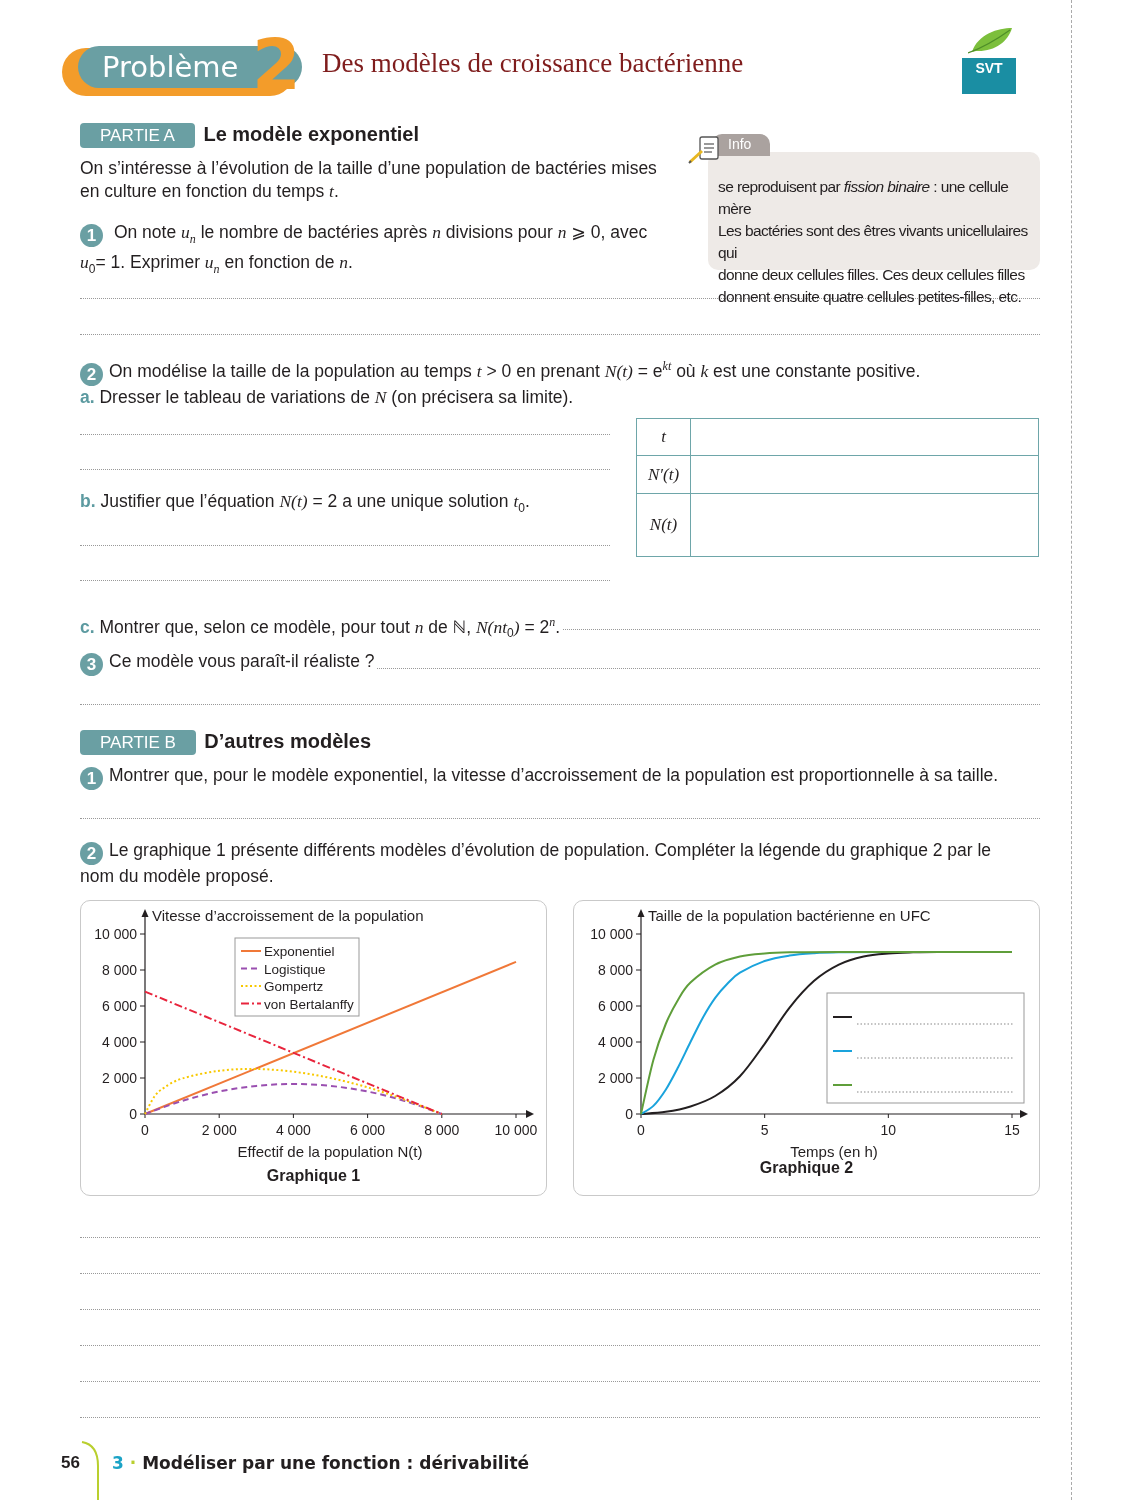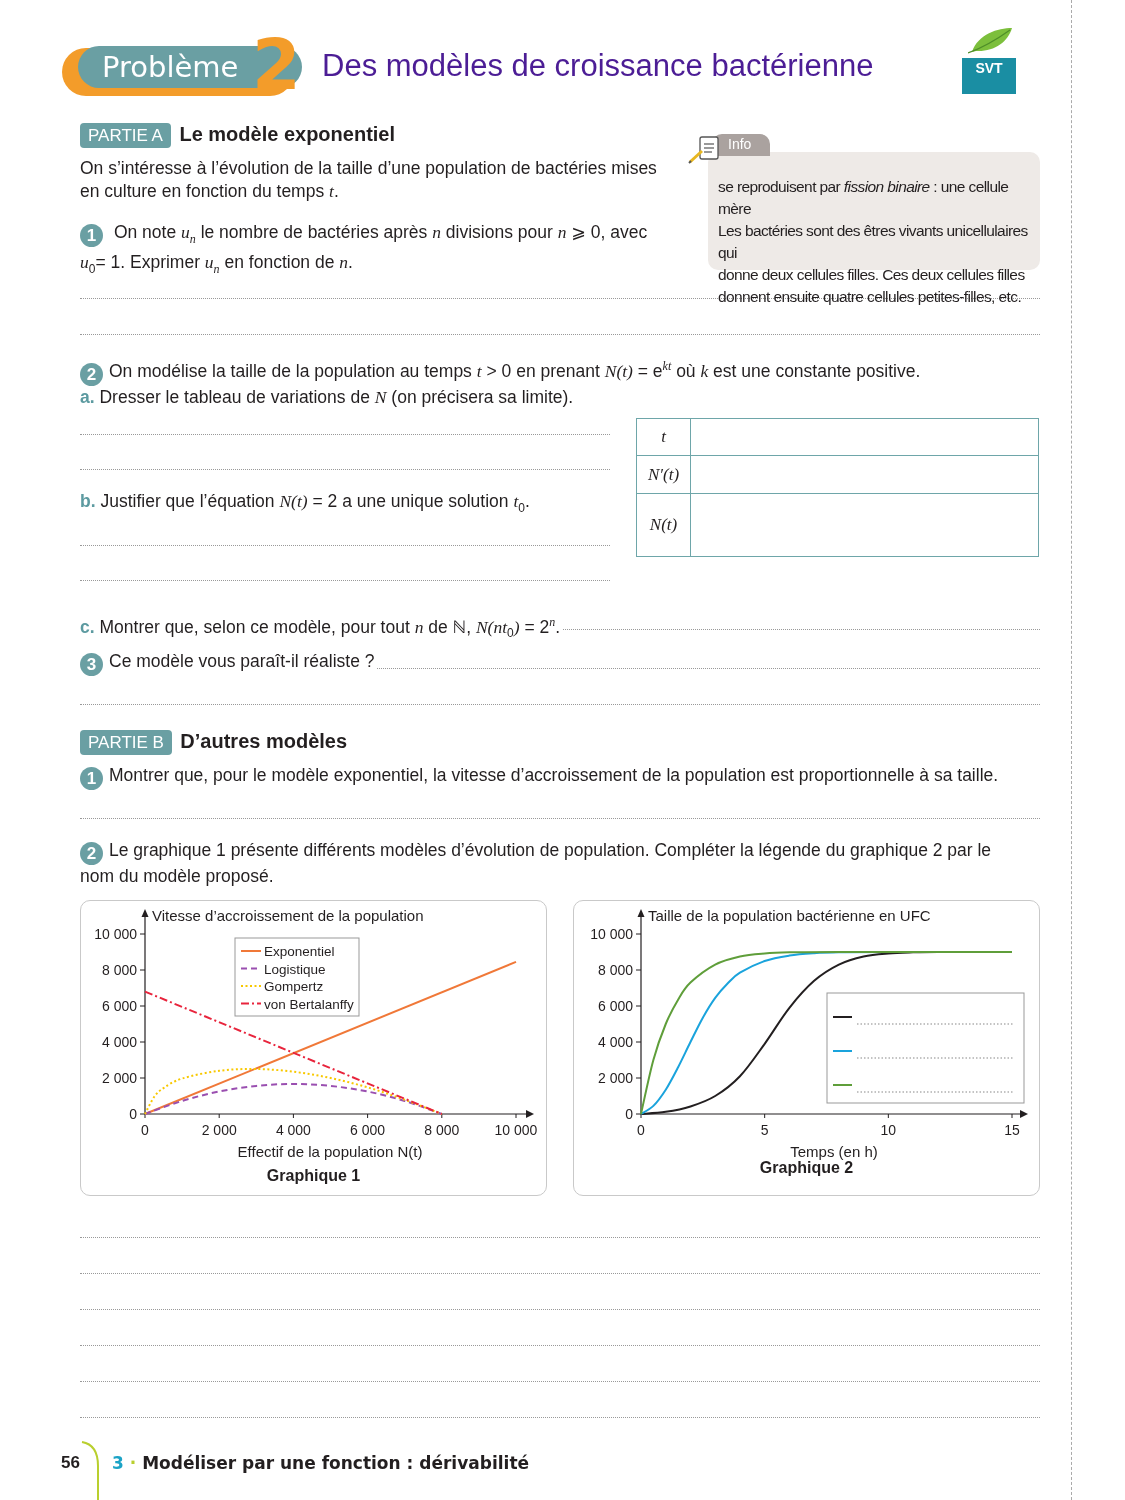--- a/index.html
+++ b/index.html
@@ -10,26 +10,26 @@
   .abs { position: absolute; }
   .teal { color: #5c9aa0; }
   .math { font-family: "Liberation Serif", serif; font-style: italic; }
 
   
   #prob-badge { left: 62px; top: 46px; width: 240px; height: 50px; }
   #prob-badge .orange-bg { position:absolute; left:0; top:2px; width:232px; height:48px; background:#f39c2a; border-radius:26px; }
   #prob-badge .teal-bg { position:absolute; left:16px; top:0; width:224px; height:42px; background:#6a9fa3; border-radius:22px; }
   #prob-badge .label { position:absolute; left:40px; top:4px; font-size:29px; color:#fff; font-family:"DejaVu Sans", sans-serif; }
   #prob-badge .num { position:absolute; left:244px; top:-16px; font-size:70px; font-weight:bold; color:#f39c2a; font-family:"DejaVu Sans", sans-serif; line-height:1; }
-  #page-title { left: 322px; top: 48px; font-size: 31px; color:#4c1d95; font-family:Liberation Sans, sans-serif; white-space:nowrap; }
+  #page-title { left: 322px; top: 48px; font-size: 27px; color:#7f1d1d; font-family:Liberation Serif, serif; white-space:nowrap; }
   #svt-badge { left: 962px; top: 58px; width: 54px; height: 36px; background:#1a8ea3; color:#fff; font-size:14px; font-weight:bold; text-align:center; line-height:20px; }
   #leaf-icon { left: 968px; top: 26px; }
   #page-edge { left: 1071px; top: 0; width: 0; height: 1500px; border-left: 1.5px dashed #aaa; }
 
-  .part-tag { background:#6a9fa3; color:#fff; font-size:17px; padding:3px 8px; border-radius:4px; }
+  .part-tag { background:#6a9fa3; color:#fff; font-size:17px; padding:3px 20px; border-radius:4px; }
   .part-title { font-size:20px; font-weight:bold; color:#231f20; }
   .para { font-size:17.5px; line-height:23px; }
   .qnum { display:inline-block; width:23px; height:23px; border-radius:50%; background:#6a9fa3; color:#fff; text-align:center; font-size:17px; font-weight:bold; line-height:23px; margin-right:6px; vertical-align:-3px; }
   .dotline { position:absolute; height:0; border-top:1.5px dotted #999; }
 
   
   #info-box { left: 708px; top: 152px; width: 332px; height: 118px; background:#eeeae7; border-radius: 10px; }
   #info-tab { left: 712px; top: 134px; width: 58px; height: 22px; background:#aaa29f; border-radius: 10px 10px 0 0; color:#fff; font-size:14px; }
   #info-text { left: 718px; top: 176px; width: 320px; font-size:15.5px; line-height:22px; letter-spacing:-0.6px; font-family:"Liberation Sans Narrow","Liberation Sans", sans-serif; }
 

